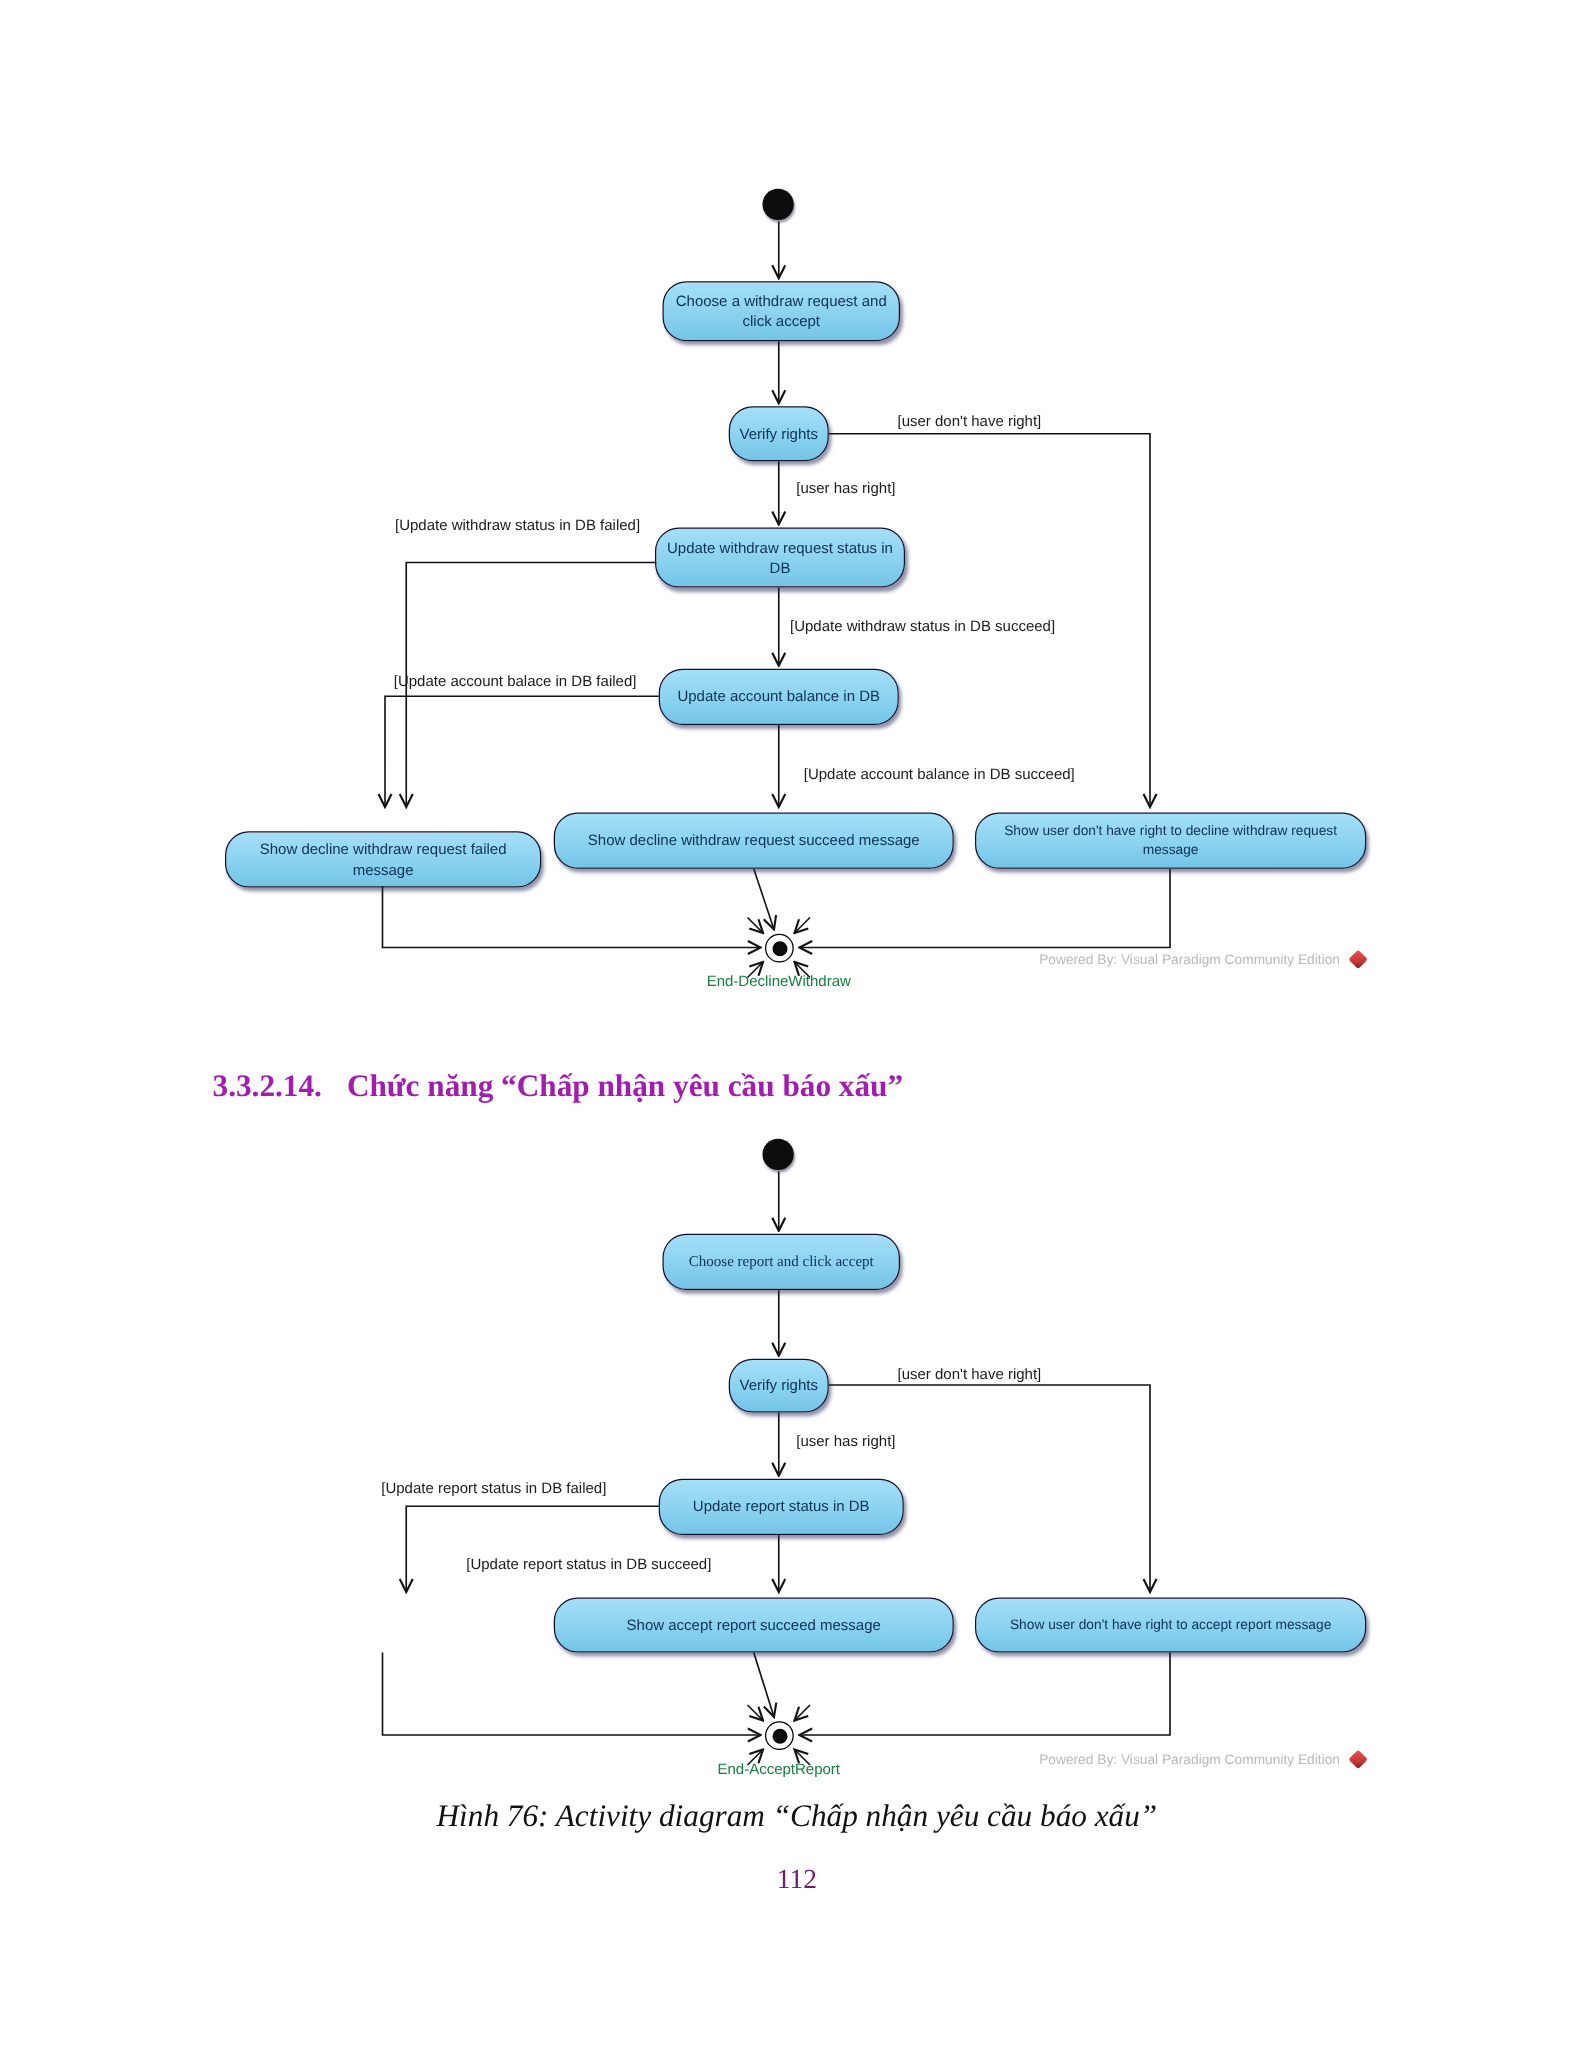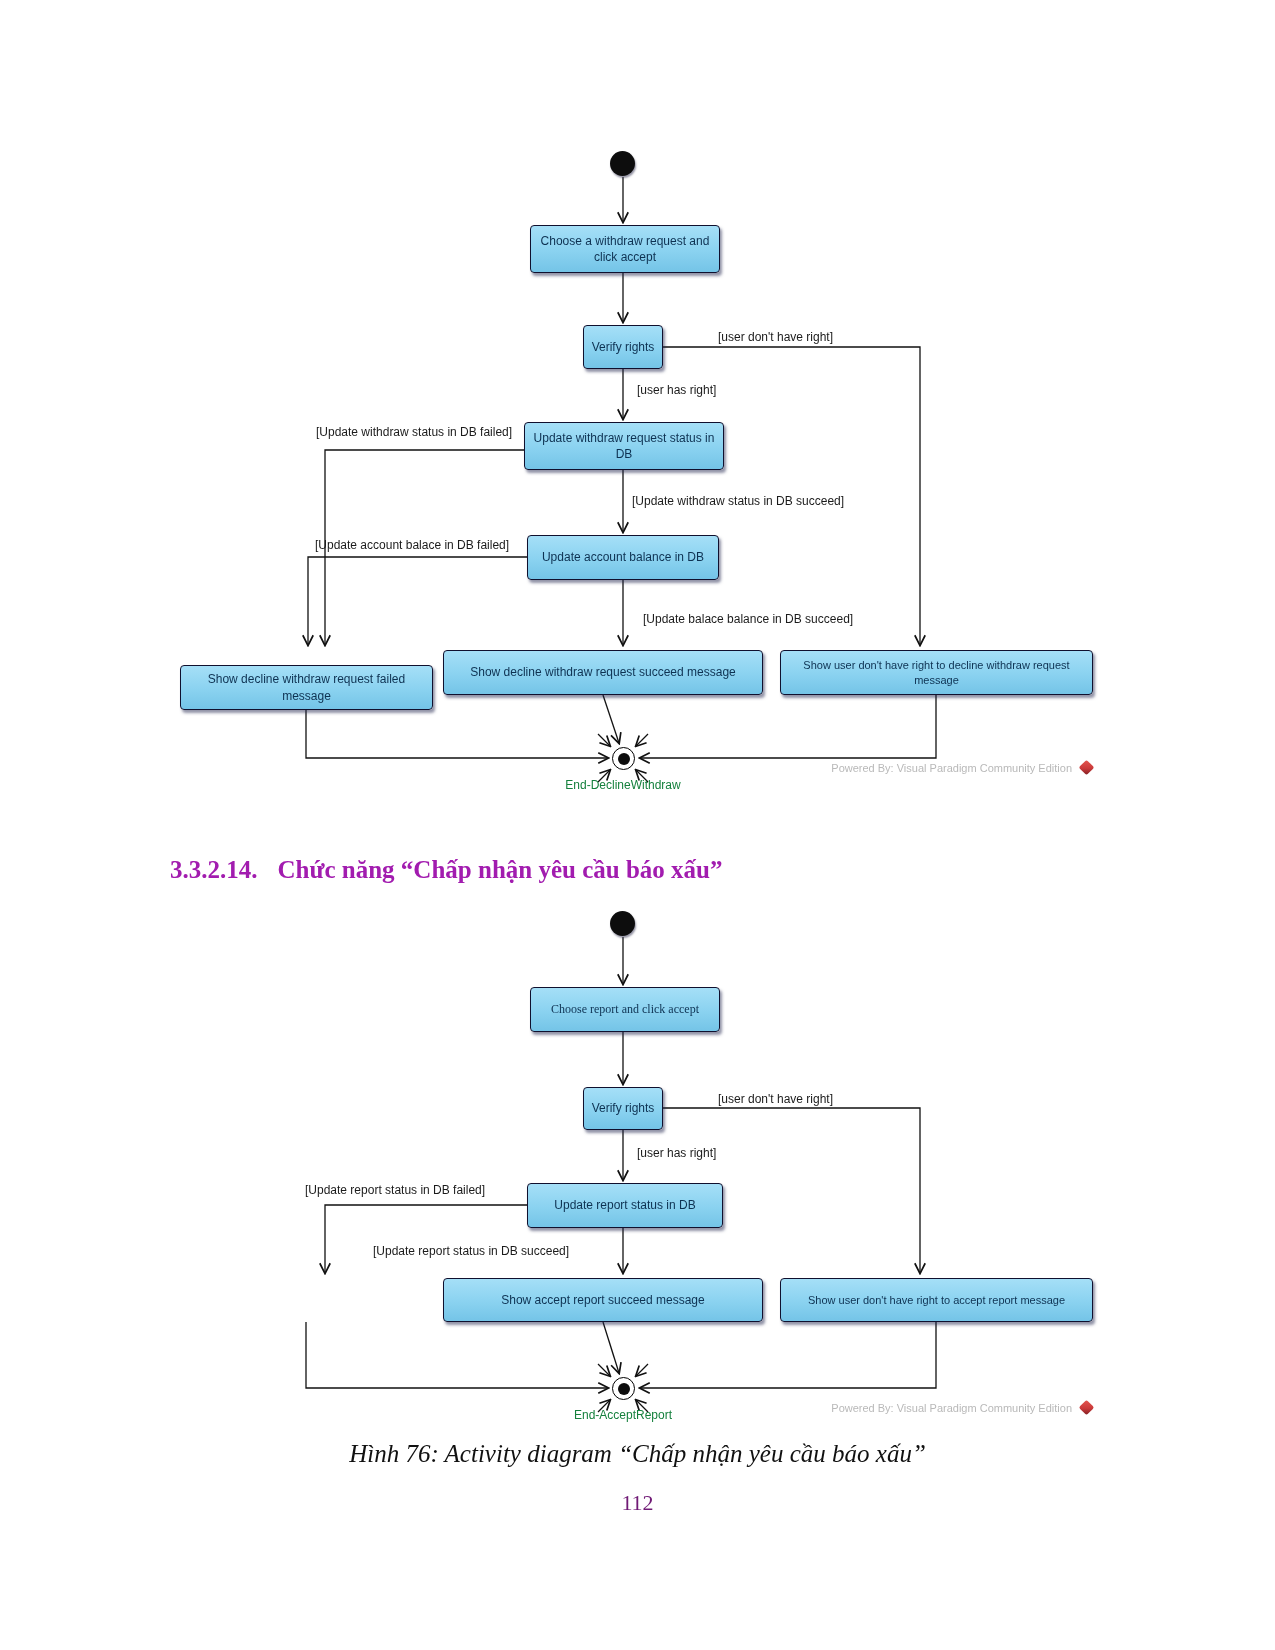--- a/index.html
+++ b/index.html
@@ -13,21 +13,21 @@
   .start-node{
     position:absolute;width:25px;height:25px;border-radius:50%;
     background:#0d0d0d;box-shadow:1px 2px 2px rgba(60,60,90,.55);
   }
   .end-node{
     position:absolute;width:21px;height:21px;border:1.6px solid #000;border-radius:50%;
     background:#fff;display:flex;align-items:center;justify-content:center;
   }
   .end-node .dot{width:12px;height:12px;border-radius:50%;background:#0d0d0d;}
   .action{
-    position:absolute;border:1.5px solid #10102e;border-radius:4px;
+    position:absolute;border:1.5px solid #10102e;border-radius:19px;
     background:linear-gradient(180deg,#a5dff7 0%,#8ad2f0 55%,#74c4e7 100%);
     box-shadow:2px 3px 3px rgba(35,40,80,.5);
     display:flex;align-items:center;justify-content:center;text-align:center;
     font-size:12px;color:#0e3252;line-height:1.35;padding:2px 6px;box-sizing:border-box;
   }
   .action.small{font-size:11px;}
   .guard{position:absolute;font-size:12px;color:#1b1b1b;white-space:nowrap;}
   .end-label{position:absolute;font-size:12px;color:#15803d;white-space:nowrap;transform:translateX(-50%);}
   .watermark{position:absolute;font-size:11px;color:#b9b9b9;text-align:right;white-space:nowrap;}
   .vp-logo{
@@ -106,24 +106,24 @@
     <div class="action" style="left:283px;top:510px;width:320px;height:45px;">
       <span>Show decline withdraw request succeed message</span>
     </div>
 
     <div class="action small" style="left:620px;top:510px;width:313px;height:45px;">
       <span>Show user don't have right to decline withdraw request message</span>
     </div>
 
     <div class="guard" style="left:558px;top:190px;">[user don't have right]</div>
     <div class="guard" style="left:477px;top:243px;">[user has right]</div>
-    <div class="guard" style="left:133px;top:285px;padding-left:23px;">[Update withdraw status in DB failed]</div>
+    <div class="guard" style="left:133px;top:273px;padding-left:23px;">[Update withdraw status in DB failed]</div>
     <div class="guard" style="left:472px;top:354px;">[Update withdraw status in DB succeed]</div>
     <div class="guard" style="left:155px;top:398px;">[Update account balace in DB failed]</div>
-    <div class="guard" style="left:483px;top:472px;">[Update balace balance in DB succeed]</div>
+    <div class="guard" style="left:483px;top:472px;">[Update account balance in DB succeed]</div>
 
     <div class="end-node" style="left:452px;top:607px;">
       <div class="dot"></div>
     </div>
     <div class="end-label" style="left:463px;top:638px;">End-DeclineWithdraw</div>
 
     <div class="watermark" style="left:640px;top:622px;width:272px;">Powered By: Visual Paradigm Community Edition</div>
     <div class="vp-logo" style="left:921px;top:622px;"></div>
   </div>
 

